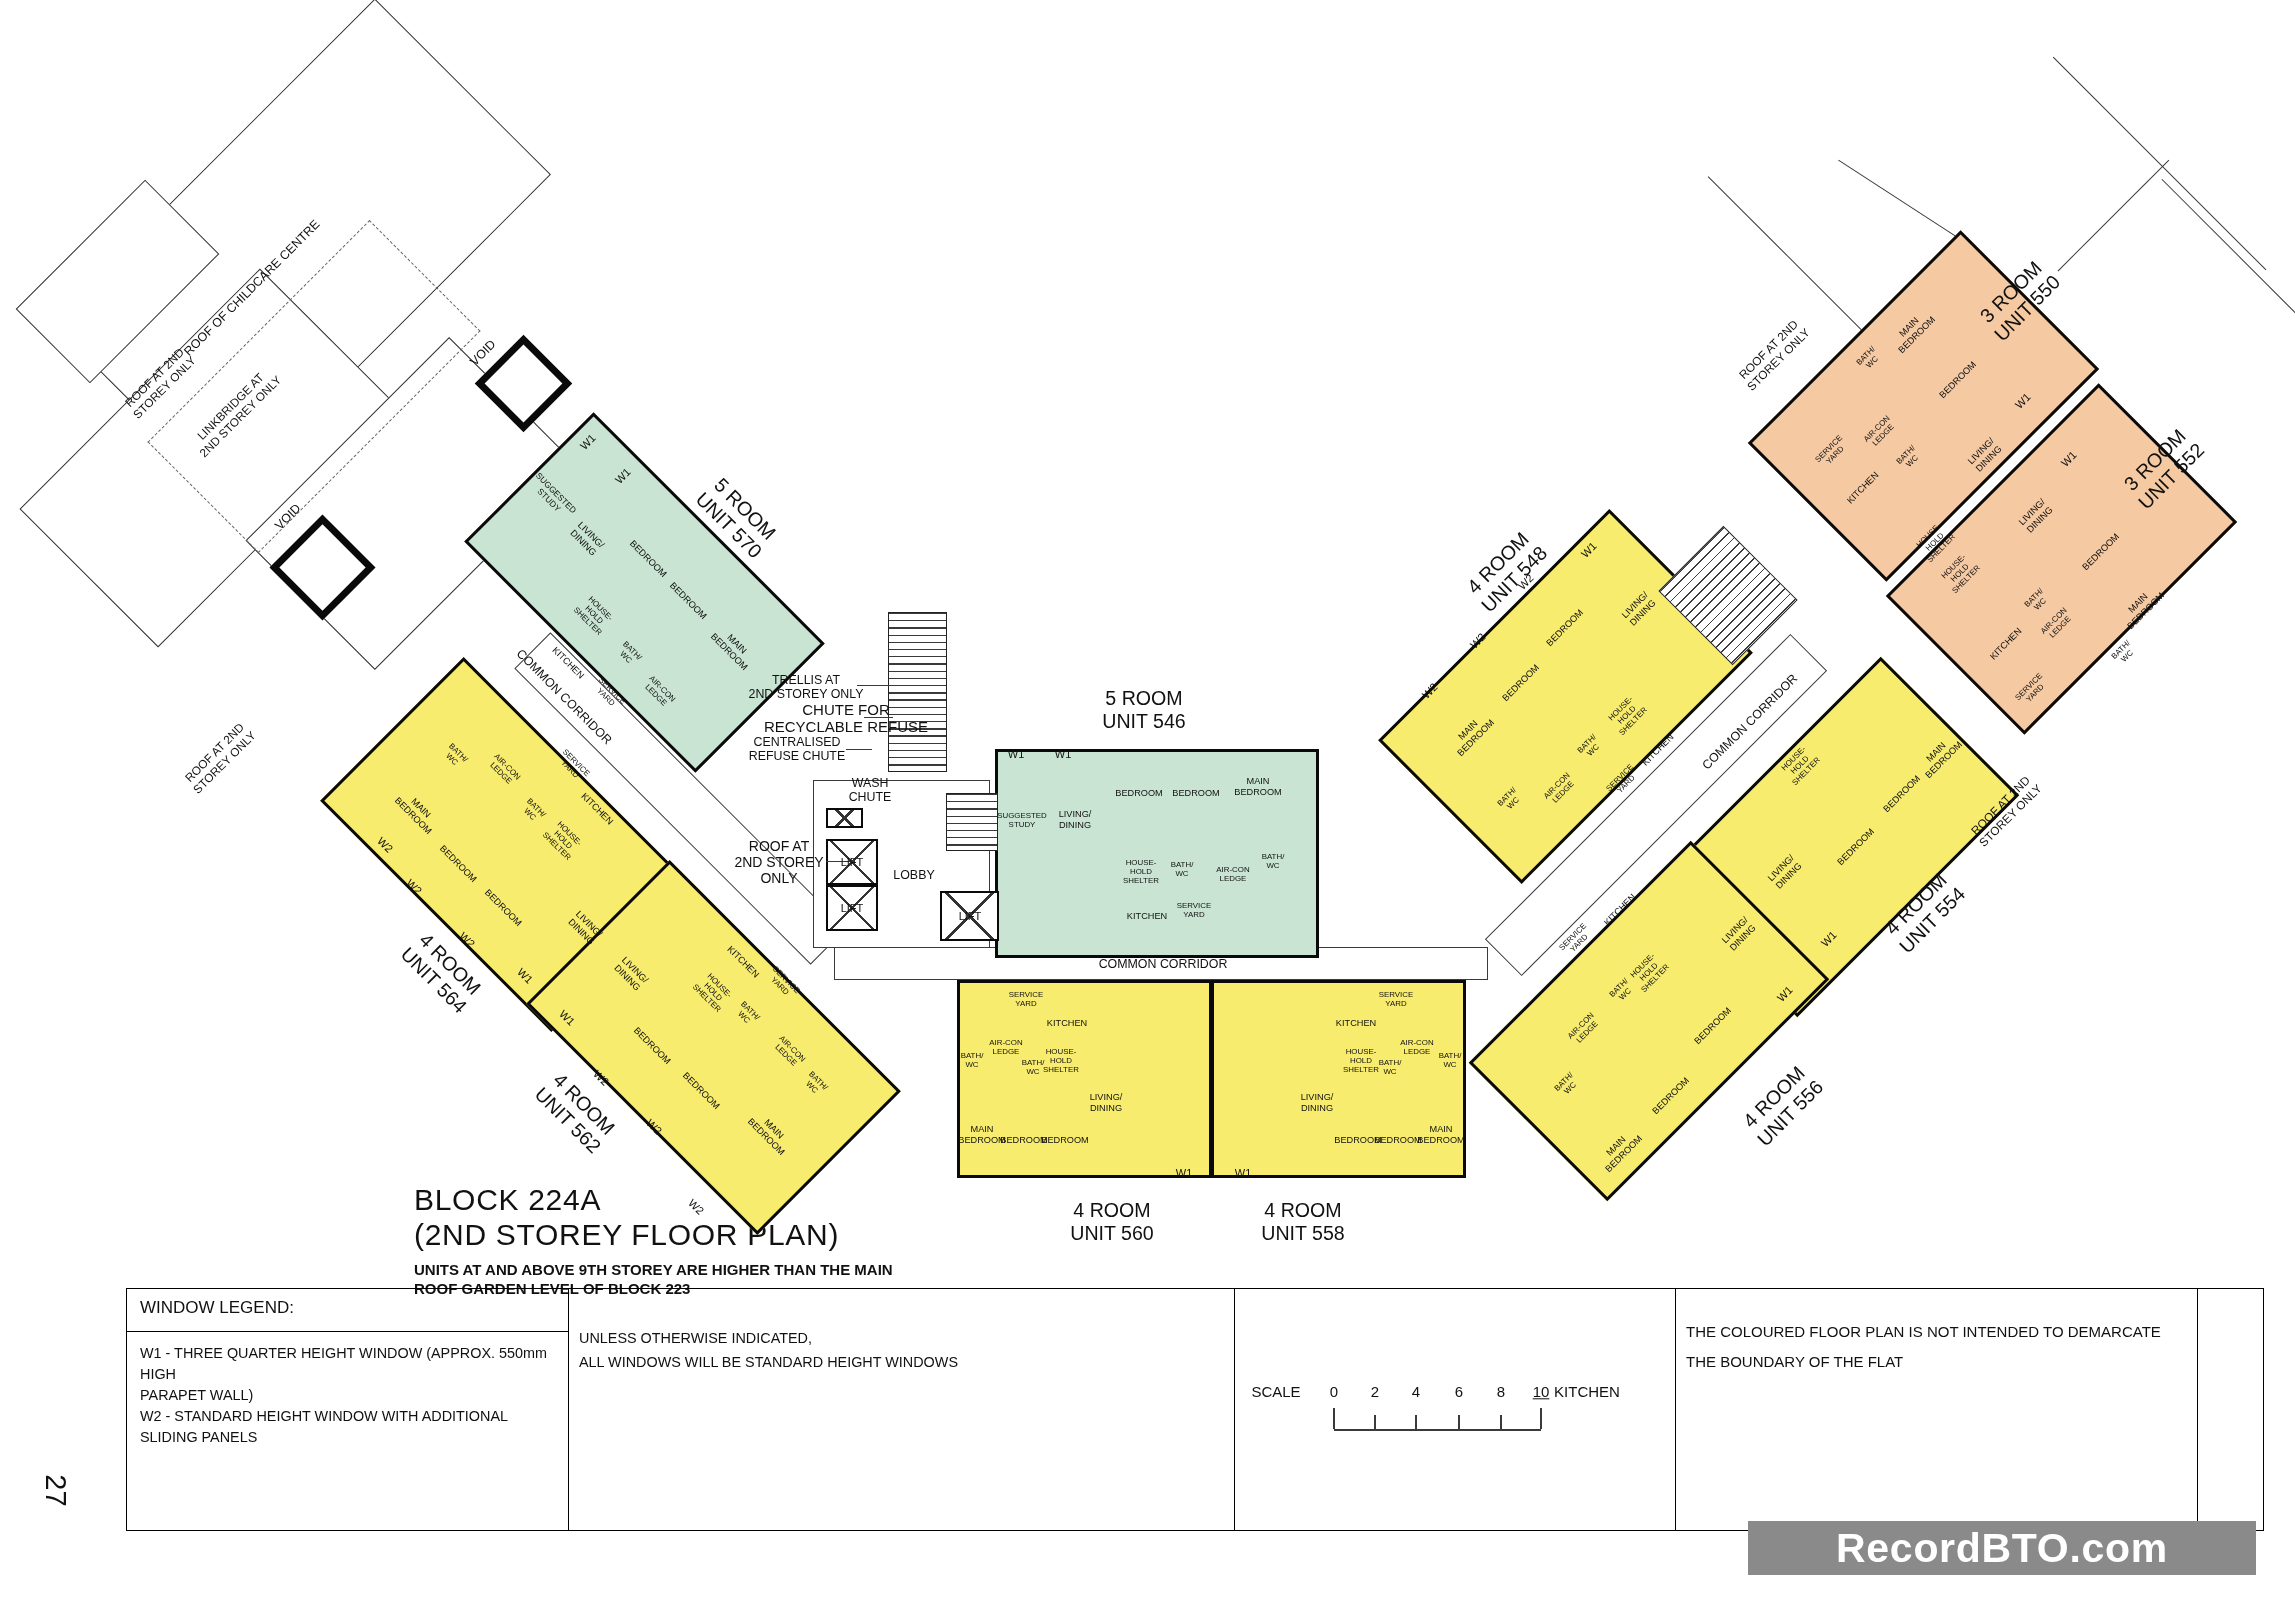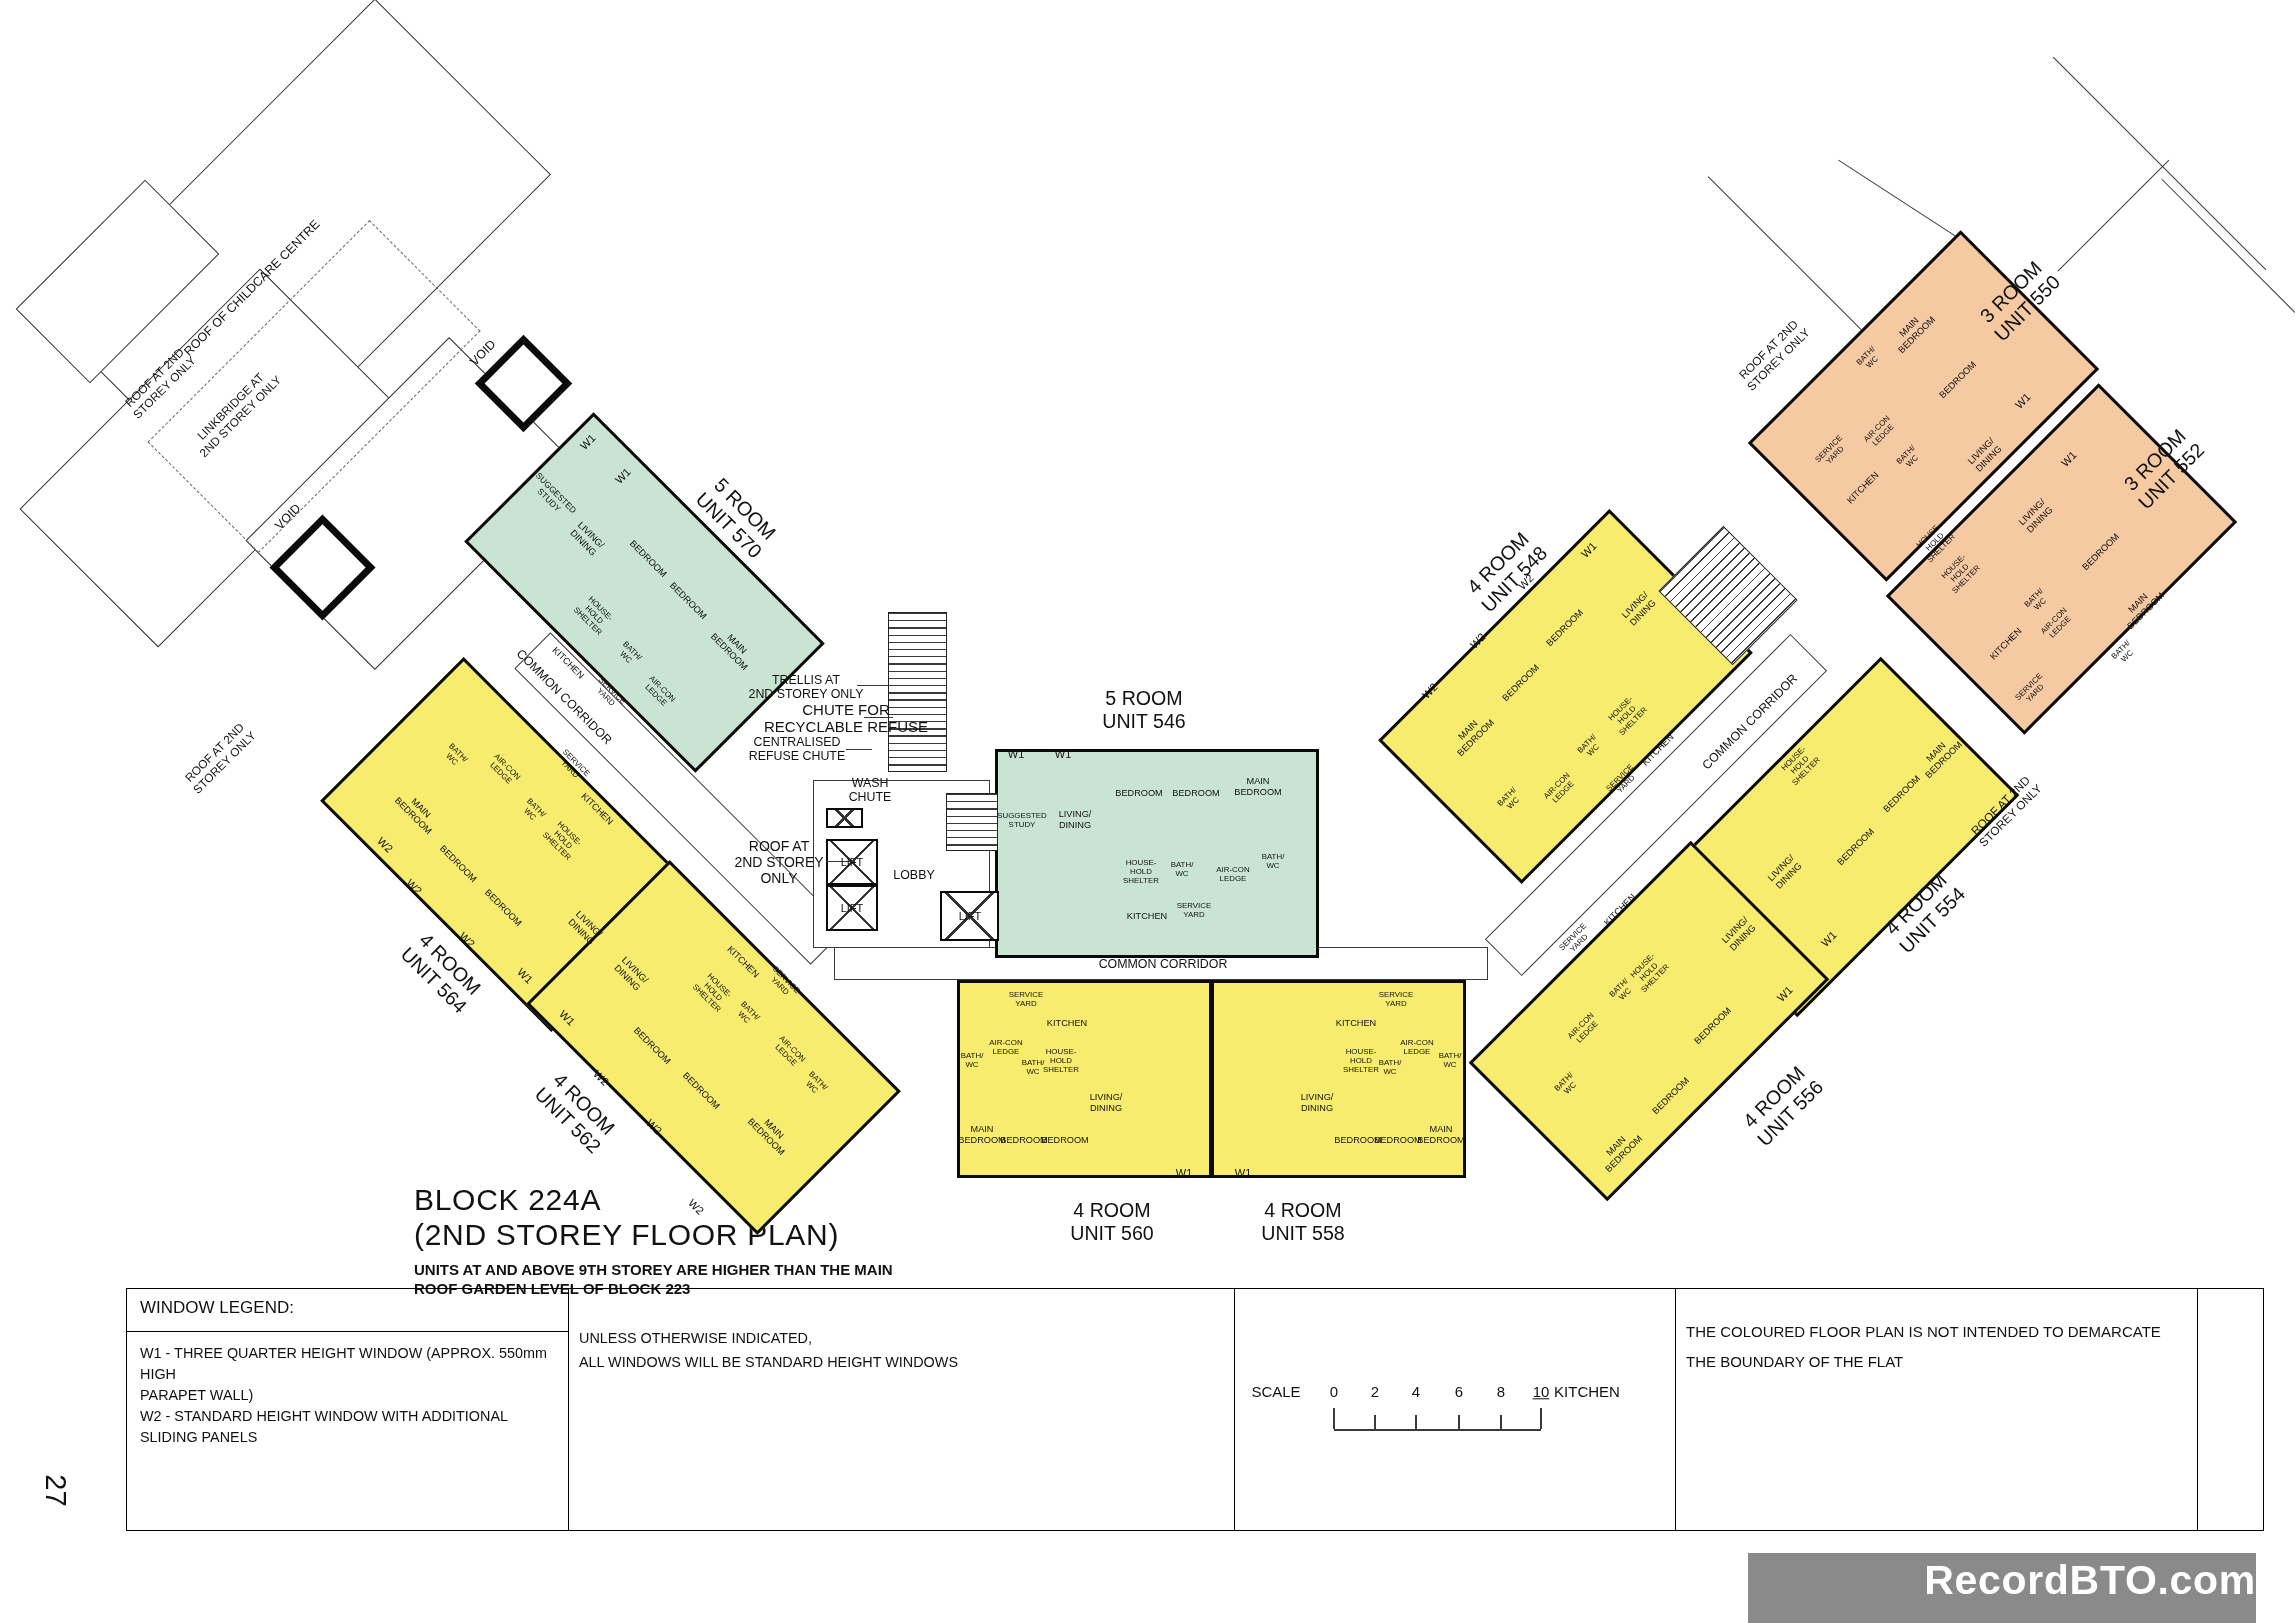--- a/index.html
+++ b/index.html
@@ -30,22 +30,22 @@
   #title-note{margin-top:7.9px;font-size:15px;font-weight:bold;line-height:19.6px;white-space:pre-line;}
   
   #legendrow{position:absolute;left:126px;top:1288px;width:2138px;height:243px;border:1.3px solid #000;box-sizing:border-box;}
   .vdiv{position:absolute;top:0;bottom:0;width:1.3px;background:#000;}
   #wl-underline{position:absolute;left:0;top:42px;width:442px;height:1.3px;background:#000;}
   #wl-title{position:absolute;left:13px;top:9.2px;font-size:17px;}
   #wl-items{position:absolute;left:13px;top:54px;width:419px;font-size:14.4px;line-height:21px;white-space:pre-line;}
   #unless-note{position:absolute;left:452px;top:38px;font-size:14.4px;line-height:23.6px;white-space:pre-line;}
   #boundary-note{position:absolute;left:1559px;top:27.5px;font-size:15px;line-height:30px;white-space:pre-line;}
   
-  #watermark{position:absolute;left:1748px;top:1521px;width:508px;height:71px;background:#8a8a8a;
-     color:#fff;font-size:41px;font-weight:bold;text-align:right;line-height:54px;letter-spacing:0.7px;margin-top:32px;}
+  #watermark{position:absolute;left:1748px;top:1521px;width:508px;height:54px;background:#8a8a8a;
+     color:#fff;font-size:41px;font-weight:bold;text-align:center;line-height:54px;letter-spacing:0.7px;}
   
   #pagenum{position:absolute;left:39px;top:1474px;font-size:29px;transform:rotate(90deg);}
 </style>
 </head>
 <body>
 
 <div id="sheet">
   <div id="plan">
       <div class="shp w" style="left: 72px; top: 124px; width: 458px; height: 249px; transform: rotate(-45deg); z-index: 1;"></div>
       <div class="shp w" style="left: 39px; top: 360px; width: 340px; height: 196px; transform: rotate(-45deg); z-index: 2;"></div>

